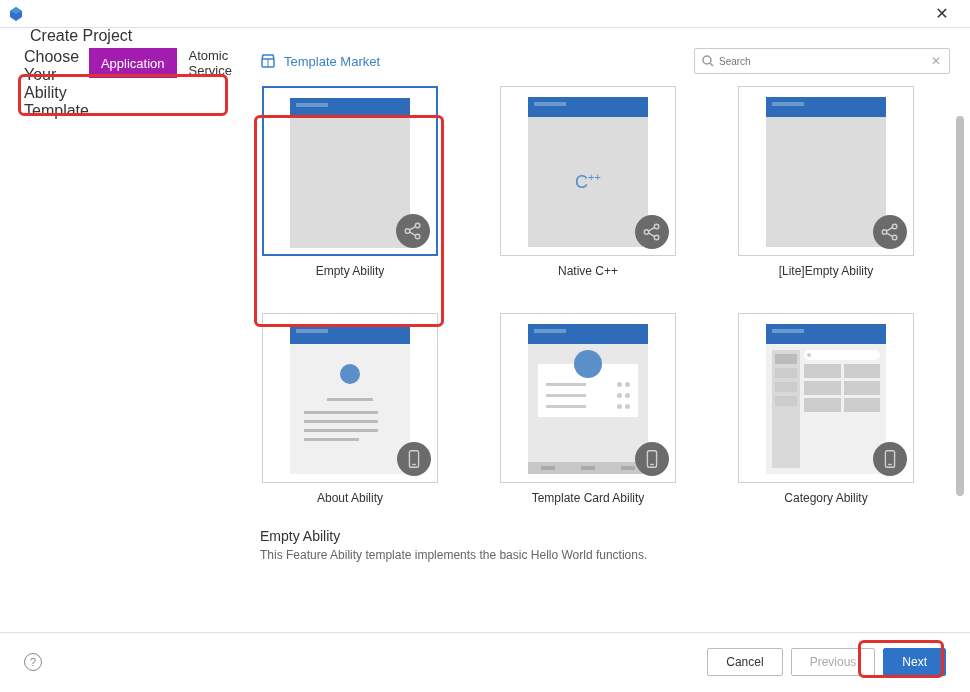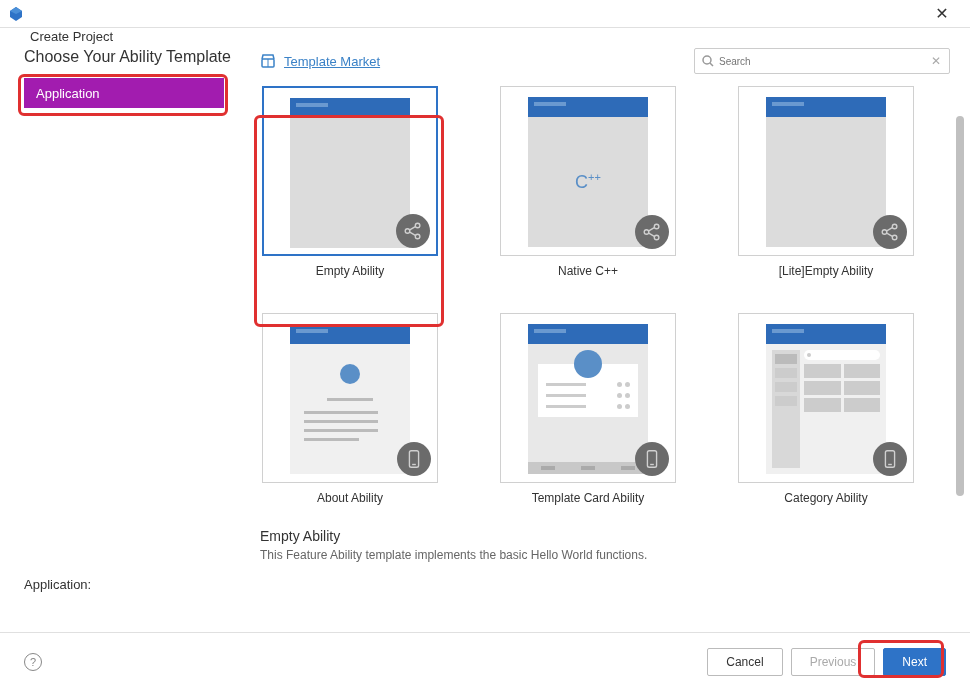--- a/index.html
+++ b/index.html
@@ -1,37 +1,37 @@
 <!DOCTYPE html>
 <html><head>
   <meta charset="utf-8">
   <style>
     * { margin: 0; padding: 0; box-sizing: border-box; font-family: "Segoe UI", Arial, sans-serif; }
     body { width: 970px; height: 692px; background: #fff; overflow: hidden; position: relative; }
 
     .titlebar { height: 28px; display: flex; align-items: center; padding: 0 8px; border-bottom: 1px solid #e0e0e0; }
     .titlebar-icon { width: 16px; height: 16px; margin-right: 6px; }
-    .titlebar-title { font-size: 13px; color: #333; flex: 1; margin-top: 45px; }
+    .titlebar-title { font-size: 16px; color: #333; flex: 1; margin-top: 45px; }
     .titlebar-close { width: 40px; height: 28px; display: flex; align-items: center; justify-content: center; cursor: pointer; font-size: 16px; color: #333; }
 
     .content { display: flex; height: 604px; }
 
-    .sidebar { width: 240px; padding: 20px 0 0 24px; display: flex; flex-direction: column; }
+    .sidebar { width: 240px; padding: 20px 0 0 24px; display: flex; flex-direction: row; }
     .sidebar-heading { font-size: 16px; color: #333; margin-bottom: 12px; font-weight: 400; }
     .sidebar-item { width: 200px; height: 30px; display: flex; align-items: center; padding: 0 12px; font-size: 13px; cursor: pointer; }
     .sidebar-item.selected { background: #a21caf; color: #fff; }
     .sidebar-item:not(.selected) { color: #333; }
     .sidebar-desc { margin-top: auto; padding: 0 20px 30px 0; }
     .sidebar-desc-title { font-size: 13px; color: #333; margin-bottom: 10px; }
     .sidebar-desc-text { font-size: 12px; color: #555; line-height: 1.5; }
 
     .main { flex: 1; padding: 20px 20px 0 12px; position: relative; }
     .main-topbar { display: flex; align-items: center; margin-bottom: 12px; gap: 8px; padding-left: 8px; }
     .market-icon { width: 16px; height: 16px; color: #3b82c7; }
-    .market-link { color: #3b82c7; font-size: 13px; cursor: pointer; flex: 1; text-decoration: underline; }
+    .market-link { color: #3b82c7; font-size: 13px; cursor: pointer; flex: 1; }
     .search-box { width: 256px; height: 26px; border: 1px solid #ccc; border-radius: 2px; display: flex; align-items: center; padding: 0 6px; }
     .search-icon { width: 14px; height: 14px; color: #999; margin-right: 4px; }
     .search-input { flex: 1; border: none; outline: none; font-size: 10px; color: #333; }
     .search-clear { width: 14px; height: 14px; color: #aaa; cursor: pointer; display: flex; align-items: center; justify-content: center; font-size: 12px; }
 
     .template-grid { display: grid; grid-template-columns: repeat(3, 180px); column-gap: 58px; row-gap: 24px; padding-left: 8px; height: 430px; overflow-y: auto; }
     .template-card { width: 180px; display: flex; flex-direction: column; align-items: center; cursor: pointer; }
     .template-thumb { width: 176px; height: 170px; border: 1px solid #d0d0d0; background: #fff; position: relative; display: flex; justify-content: center; padding-top: 10px; }
     .template-card.selected .template-thumb { border: 2px solid #2e73c7; }
     .template-name { font-size: 12px; color: #333; margin-top: 8px; text-align: center; }
@@ -78,22 +78,24 @@
   </div>
 </div>
 
 <div class="content">
 
   <div class="sidebar">
     <div class="sidebar-heading">Choose Your Ability Template</div>
     <div class="sidebar-item selected">
       <span>Application</span>
     </div>
+    <div class="sidebar-item">
+      <span>Atomic Service</span>
+    </div>
     <div class="sidebar-desc">
-      <div class="sidebar-desc-title">Application:</div>
     </div>
   </div>
 
   <div class="main">
     <div class="main-topbar">
       <span class="market-icon">
         <svg viewBox="0 0 16 16" fill="currentColor">
             <rect x="2" y="6" width="12" height="8" rx="1" fill="none" stroke="currentColor" stroke-width="1.5"></rect>
             <path d="M2 6 L3 2 L13 2 L14 6" fill="none" stroke="currentColor" stroke-width="1.5"></path>
             <line x1="8" y1="6" x2="8" y2="14" stroke="currentColor" stroke-width="1"></line>

